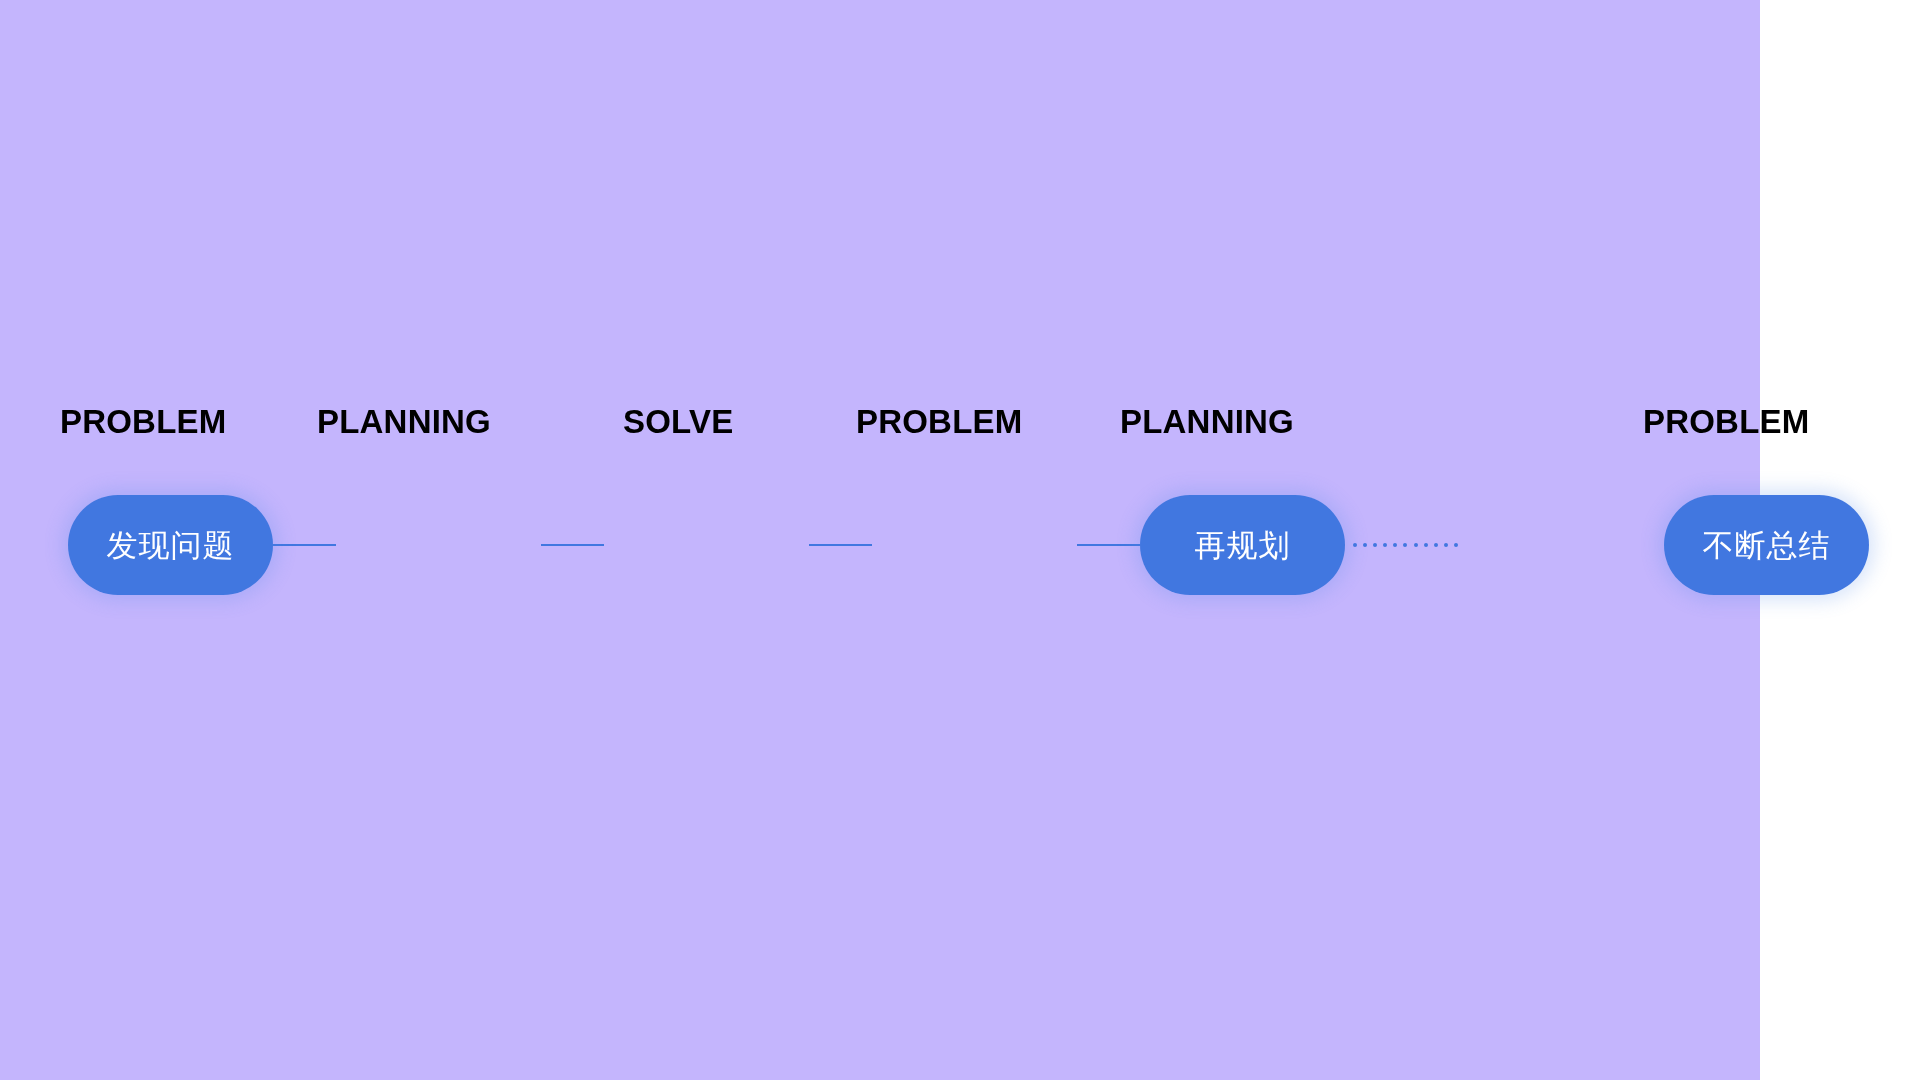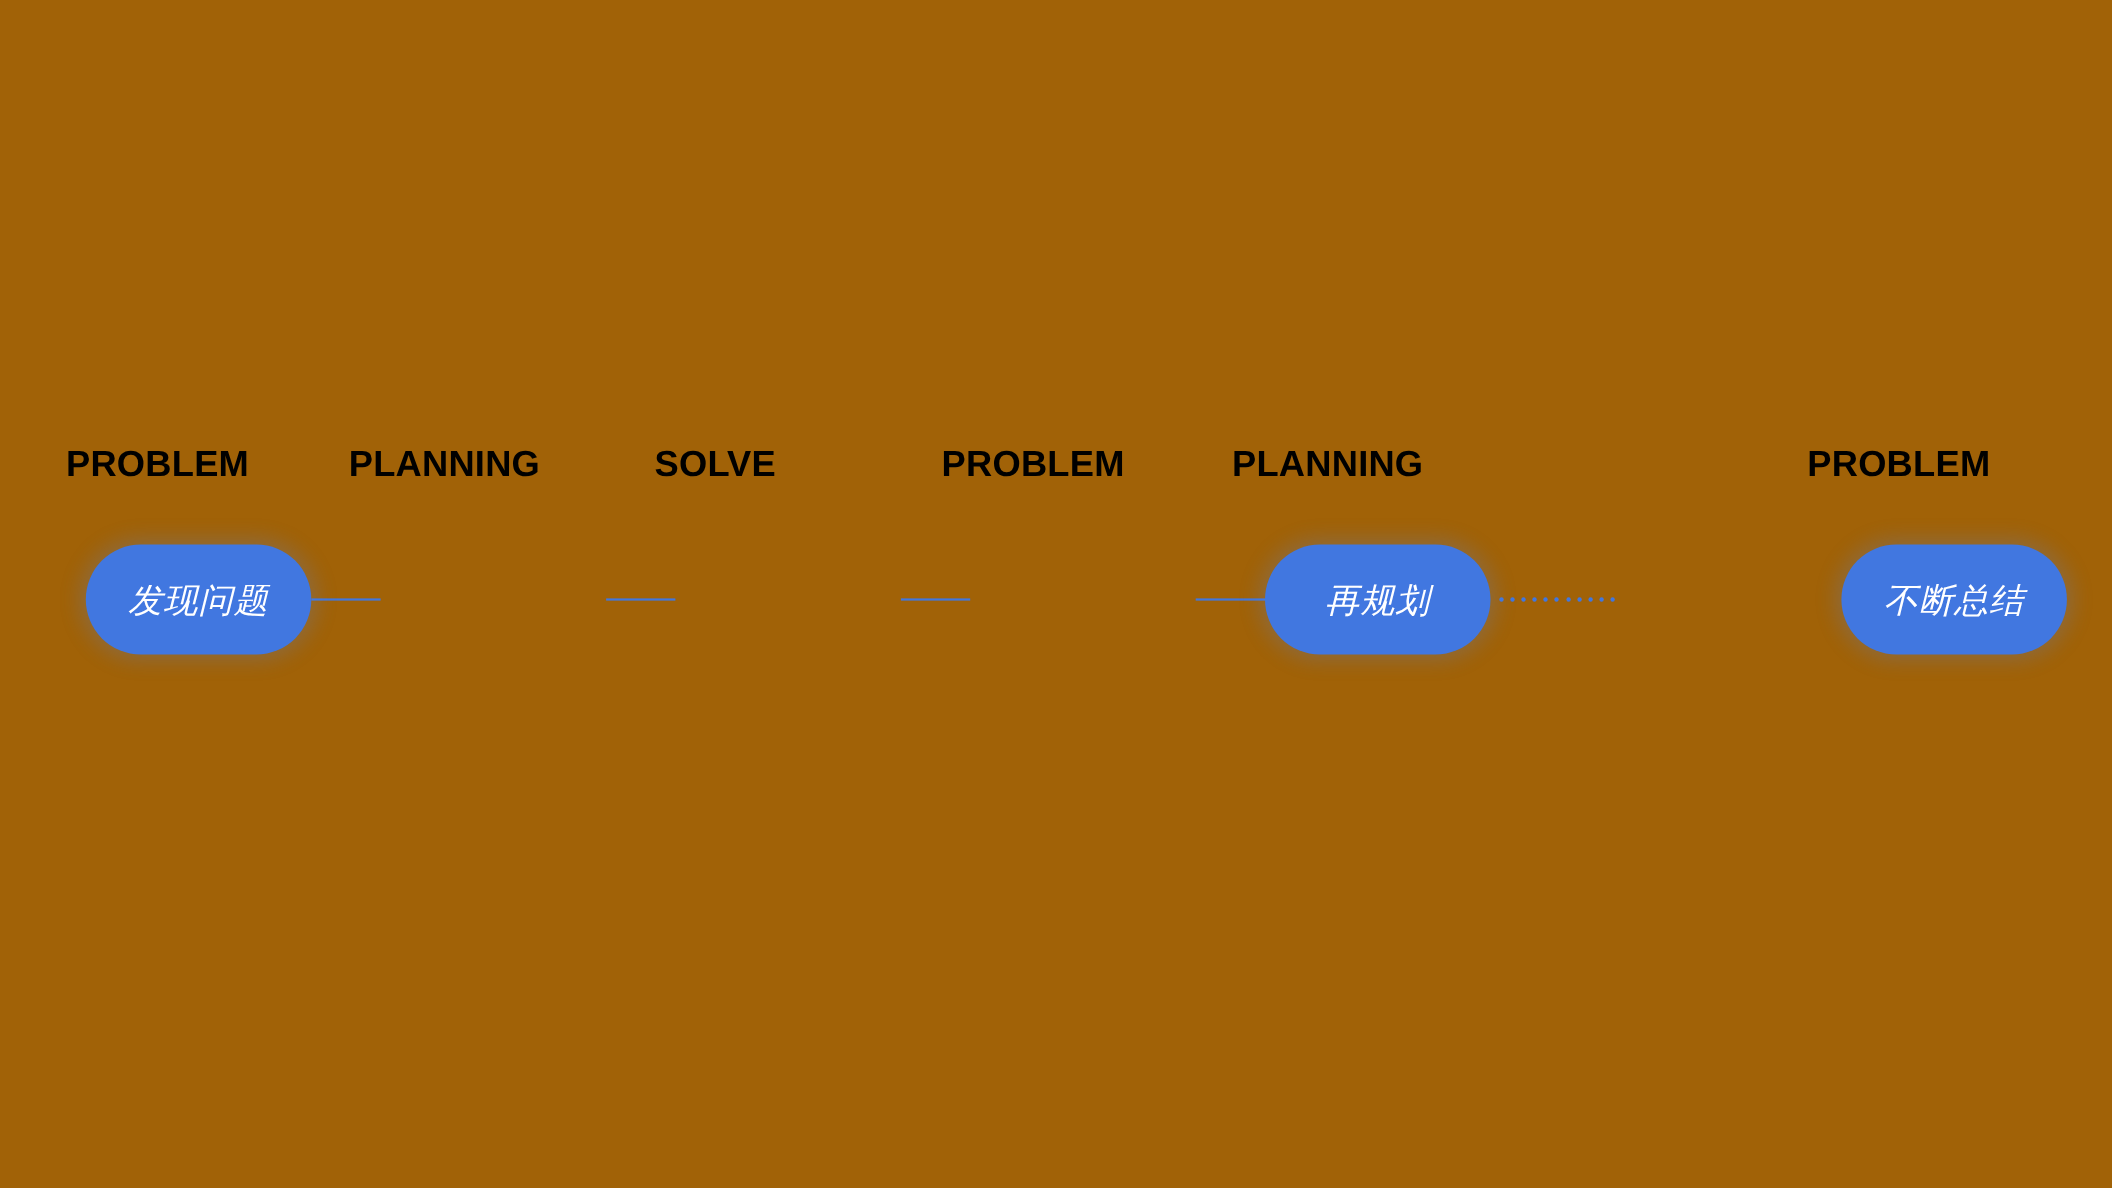--- a/index.html
+++ b/index.html
@@ -10,23 +10,23 @@
     background: #ffffff;
     overflow: hidden;
   }
   body {
     font-family: "Liberation Sans", sans-serif;
     -webkit-font-smoothing: antialiased;
   }
 
   #canvas {
     position: relative;
-    width: 1920px;
+    width: 1760px;
     height: 1080px;
-    background: #a16207;
+    background: #c4b5fd;
   }
 
   
   .flow {
     position: absolute;
     left: 60px;
     top: 400px;
     width: 1800px;
     height: 230px;
   }
@@ -45,25 +45,24 @@
     font-size: 33px;
     font-weight: 700;
     letter-spacing: 0.2px;
     color: #000000;
     white-space: nowrap;
     line-height: 44px;
   }
 
   .row-nodes {
     position: absolute;
-    left: 18px;
+    left: 8px;
     top: 95px;
     height: 120px;
     width: 100%;
-    font-style: italic;
   }
 
   .node {
     position: absolute;
     top: 0;
     height: 100px;
     border-radius: 50px;
     background: #4177e0;
     box-shadow: 0 0 18px 6px rgba(84, 135, 232, 0.22);
     display: flex;
@@ -107,21 +106,21 @@
 </head>
 <body>
 
 <div id="canvas">
 
   <div class="flow">
 
     <div class="row-labels">
       <div class="stage-label" style="left:0px">PROBLEM</div>
       <div class="stage-label" style="left:257px">PLANNING</div>
-      <div class="stage-label" style="left:535px">SOLVE</div>
+      <div class="stage-label" style="left:563px">SOLVE</div>
       <div class="stage-label" style="left:796px">PROBLEM</div>
       <div class="stage-label" style="left:1060px">PLANNING</div>
       <div class="stage-label" style="left:1583px">PROBLEM</div>
     </div>
 
     <div class="row-nodes">
 
       <div class="connector" style="left:205px;  width:63px"></div>
       <div class="connector" style="left:473px;  width:63px"></div>
       <div class="connector" style="left:741px;  width:63px"></div>

